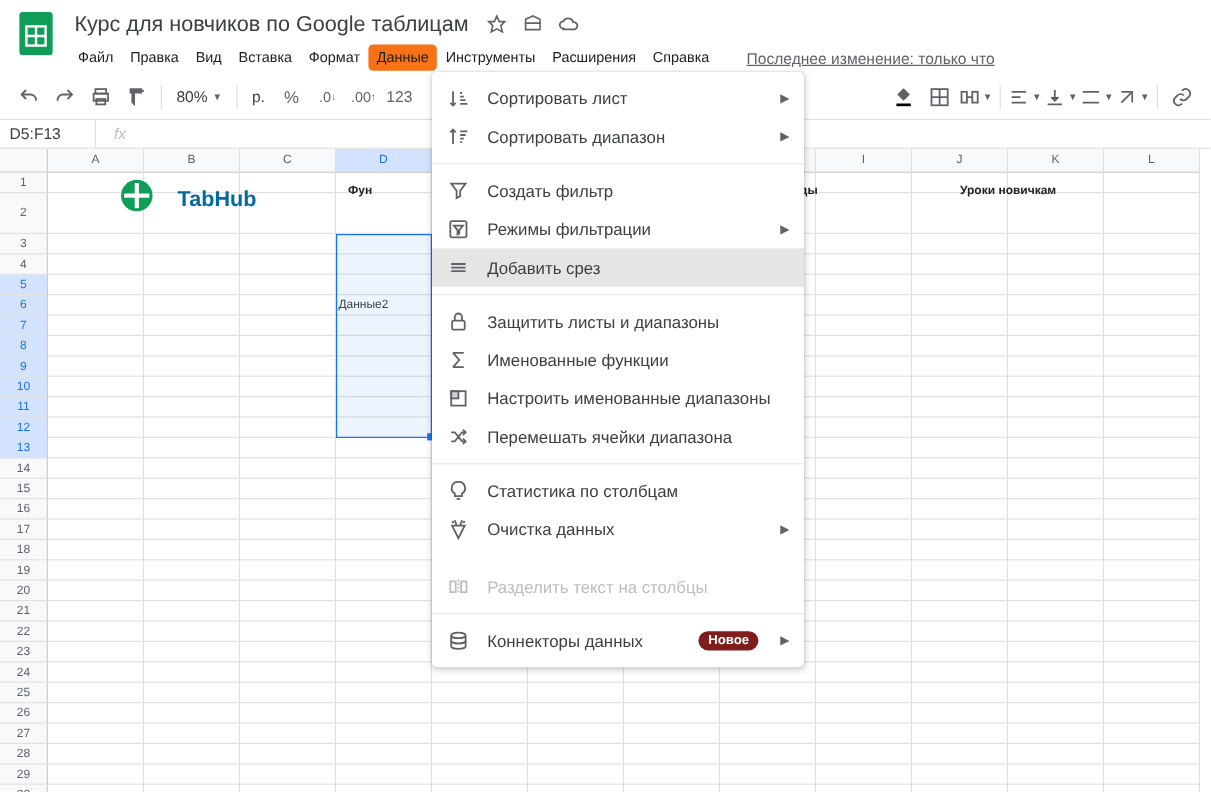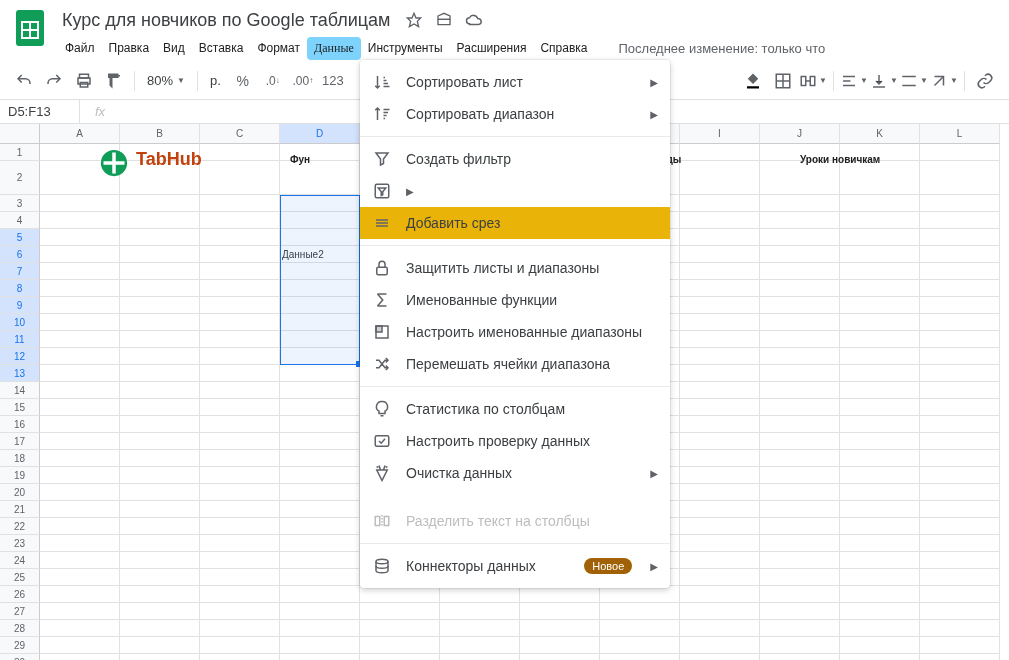--- a/index.html
+++ b/index.html
@@ -9,22 +9,22 @@
   .topbar { display: flex; align-items: flex-start; padding: 8px 10px 0 10px; }
   .logo { width: 40px; height: 40px; margin-right: 8px; display:flex; align-items:center; justify-content:center; }
   .logo svg { width: 28px; height: 36px; }
   .title-area { flex: 1; }
   .title-row { display: flex; align-items: center; gap: 10px; height: 24px; }
   .doc-title { font-size: 18px; color: #3c4043; padding: 1px 4px; }
   .title-icon { color: #5f6368; width:20px; display:flex; justify-content:center; }
   
   .menubar { display: flex; align-items: center; height: 28px; gap: 0; margin-top: 2px;}
   .menu-item { padding: 4px 7px; font-size: 12px; color: #202124; border-radius: 4px; cursor: pointer; }
-  .menu-item.active { background: #7dd3fc; font-family: Liberation Serif, serif; }
-  .last-edit { margin-left: 24px; color: #5f6368; font-size: 13px; cursor:pointer; }
+  .menu-item.active { background: #f97316; }
+  .last-edit { margin-left: 24px; color: #5f6368; font-size: 13px; text-decoration: underline; cursor:pointer; }
   
   
   .toolbar { display: flex; align-items: center; height: 38px; padding: 0 10px; border-bottom: 1px solid #e0e0e0; gap: 2px; color:#5f6368;}
   .tb-btn { width: 28px; height: 28px; display: flex; align-items: center; justify-content: center; border-radius: 2px; cursor:pointer;}
   .tb-sep { width: 1px; height: 20px; background: #e0e0e0; margin: 0 4px; }
   .tb-text { padding: 0 6px; font-size: 13px; color:#3c4043; display:flex; align-items:center; gap:4px;}
   .tb-dd { font-size: 8px; color:#5f6368; }
   .tb-gap { flex: 1; }
   
   
@@ -45,40 +45,40 @@
   .cells { position:absolute; left:40px; top:20px; }
   .cell-row { display:flex; height:17px;}
   .cell-row.big { height:34px;}
   .cell { width:80px; border-right:1px solid #e1e1e1; border-bottom:1px solid #e1e1e1; font-size:11px; padding:0 4px; overflow:hidden; white-space:nowrap; display:flex; align-items:center;}
   
   
   .selection { position:absolute; border: 1px solid #1a73e8; background: rgba(26,115,232,0.08); left:280px; top:71px; width:80px; height:170px; pointer-events:none;}
   .selection::after { content:''; position:absolute; right:-3px; bottom:-3px; width:6px; height:6px; background:#1a73e8;}
   
   
-  .tabhub { position:absolute; left:100px; top:25px; display:flex; align-items:flex-start; gap:8px; font-size:18px; font-weight:600; color:#c2410c;}
+  .tabhub { position:absolute; left:100px; top:25px; display:flex; align-items:flex-end; gap:20px; font-size:18px; font-weight:600; color:#0369a1;}
   .tabhub-icon { width:28px; height:28px; }
   
   
   .cell-label { position:absolute; left: 282px; top: 125px; font-size:10px; color:#3c4043; font-family: Arial;}
   
   
   .mhdr { position:absolute; font-weight:bold; font-size:10px; color:#202124; }
   
   
   .menu { position:absolute; left: 360px; top: 60px; width: 310px; background:#fff; border-radius: 4px; box-shadow: 0 2px 6px rgba(0,0,0,0.2), 0 0 0 1px rgba(0,0,0,0.05); padding: 6px 0; z-index: 100; font-size: 14px; color:#3c4043;}
   .mrow { display:flex; align-items:center; height: 32px; padding: 0 12px; gap: 14px; cursor:pointer;}
-  .mrow:hover, .mrow.hover { background: #eab308; }
+  .mrow:hover, .mrow.hover { background: #e5e5e5; }
   .mrow.disabled { color: #bdbdbd; cursor: default; margin-top: 16px;}
   .micon { width: 20px; height:20px; display:flex; align-items:center; justify-content:center; color:#5f6368; flex-shrink:0;}
   .mrow.disabled .micon { color:#bdbdbd;}
   .mlabel { flex: 1; }
   .marrow { color:#5f6368; font-size:10px;}
   .msep { height:1px; background:#e8eaed; margin: 6px 0;}
-  .badge { background:#a16207; color:#fff; font-size:11px; font-weight:400; padding: 2px 8px; border-radius: 10px; margin-right:4px;}
+  .badge { background:#7f1d1d; color:#fff; font-size:11px; font-weight:700; padding: 2px 8px; border-radius: 10px; margin-right:4px;}
   
   svg { display:block; }
 </style>
 </head>
 <body>
 
 <div class="topbar">
   <div class="logo">
     <svg viewBox="0 0 28 36">
         <rect x="0" y="0" width="28" height="36" rx="3" fill="#0f9d58"></rect>
@@ -746,20 +746,21 @@
       </div>
       <div class="mlabel">Создать фильтр</div>
     </div>
     <div class="mrow">
       <div class="micon">
         <svg width="18" height="18" viewBox="0 0 24 24" fill="none" stroke="currentColor" stroke-width="2">
           <rect x="3" y="3" width="18" height="18" rx="2"></rect>
           <path d="M7 8h10l-4 5v4l-2 1v-5z"></path>
         </svg>
       </div>
+      <div class="mlabel">Режимы фильтрации</div>
       <div class="marrow">▶</div>
     </div>
     <div class="mrow hover">
       <div class="micon">
         <svg width="18" height="18" viewBox="0 0 24 24" fill="none" stroke="currentColor" stroke-width="2">
           <line x1="4" y1="8" x2="20" y2="8"></line>
           <line x1="4" y1="12" x2="20" y2="12"></line>
           <line x1="4" y1="16" x2="20" y2="16"></line>
         </svg>
       </div>
@@ -806,29 +807,20 @@
       <div class="micon">
         <svg width="18" height="18" viewBox="0 0 24 24" fill="none" stroke="currentColor" stroke-width="2">
           <path d="M9 18h6m-5 3h4M12 2a7 7 0 00-4 13v3h8v-3a7 7 0 00-4-13z"></path>
         </svg>
       </div>
       <div class="mlabel">Статистика по столбцам</div>
     </div>
     <div class="mrow">
       <div class="micon">
         <svg width="18" height="18" viewBox="0 0 24 24" fill="none" stroke="currentColor" stroke-width="2">
-          <rect x="3" y="5" width="18" height="14" rx="2"></rect>
-          <path d="M8 12l3 3 5-6"></path>
-        </svg>
-      </div>
-      <div class="mlabel">Настроить проверку данных</div>
-    </div>
-    <div class="mrow">
-      <div class="micon">
-        <svg width="18" height="18" viewBox="0 0 24 24" fill="none" stroke="currentColor" stroke-width="2">
           <path d="M8 2l2 6m6-6l-2 6M5 8h14l-7 14z"></path>
           <circle cx="6" cy="4" r="0.5"></circle>
           <circle cx="18" cy="4" r="0.5"></circle>
         </svg>
       </div>
       <div class="mlabel">Очистка данных</div>
       <div class="marrow">▶</div>
     </div>
     <div class="mrow disabled">
       <div class="micon">

